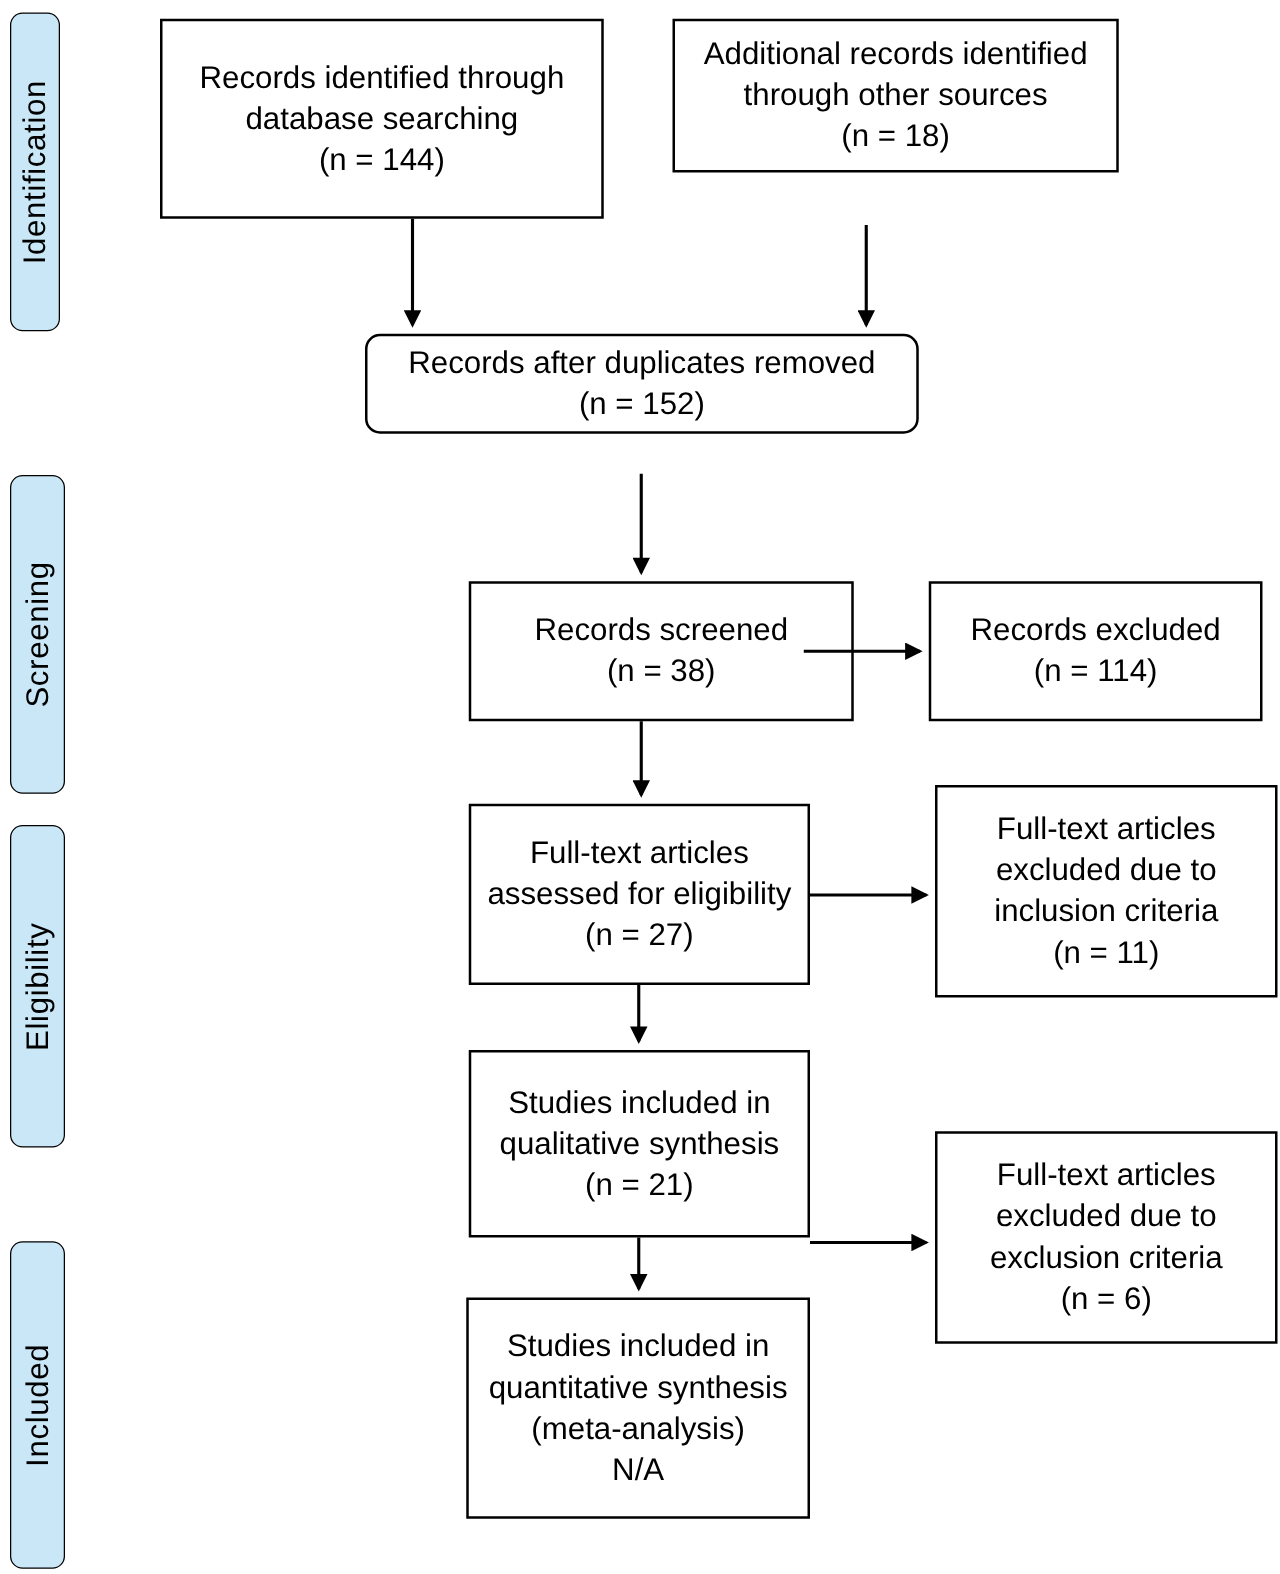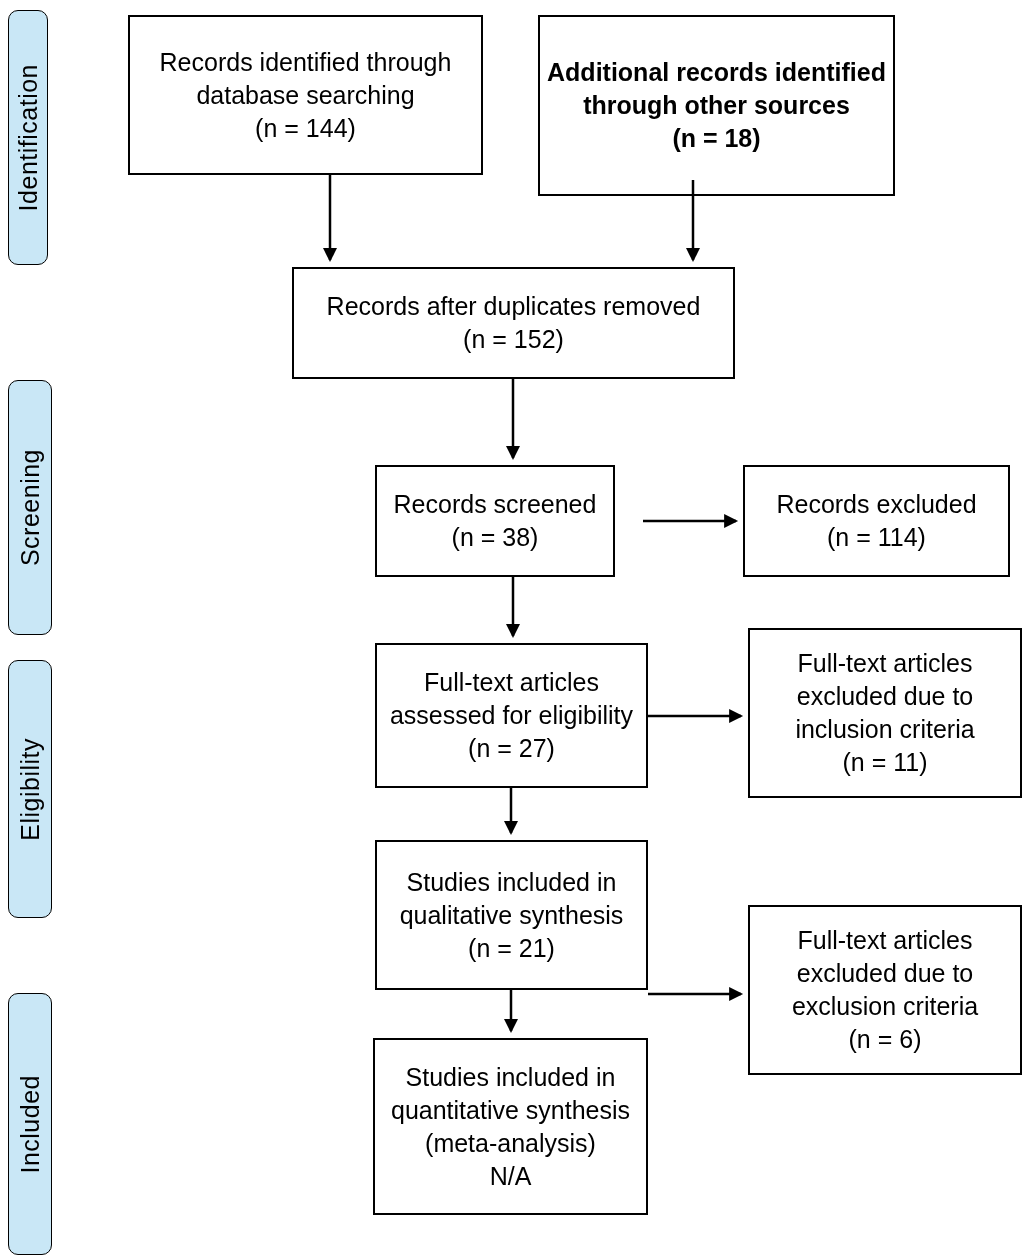--- a/index.html
+++ b/index.html
@@ -38,23 +38,23 @@
     padding: 20px 6px;
   }
   .box .txt { white-space: pre-line; }
 
   #stage-identification { left: 8px;  top: 10px;  width: 40px; height: 255px; }
   #stage-screening      { left: 8px;  top: 380px; width: 44px; height: 255px; }
   #stage-eligibility    { left: 8px;  top: 660px; width: 44px; height: 258px; }
   #stage-included       { left: 8px;  top: 993px; width: 44px; height: 262px; }
 
   #box-records-identified          { left: 128px; top: 15px;   width: 355px; height: 160px; }
-  #box-additional-records          { left: 538px; top: 15px;   width: 357px; height: 181px; font-weight: bold; }
-  #box-after-duplicates            { left: 292px; top: 267px;  width: 443px; height: 112px; }
-  #box-records-screened            { left: 375px; top: 465px;  width: 240px; height: 112px; }
+  #box-additional-records          { left: 538px; top: 15px;   width: 357px; height: 123px; }
+  #box-after-duplicates            { left: 292px; top: 267px;  width: 443px; height: 80px; border-radius: 12px; }
+  #box-records-screened            { left: 375px; top: 465px;  width: 308px; height: 112px; }
   #box-records-excluded            { left: 743px; top: 465px;  width: 267px; height: 112px; align-items: center; }
   #box-fulltext-assessed           { left: 375px; top: 643px;  width: 273px; height: 145px; }
   #box-fulltext-excluded-inclusion { left: 748px; top: 628px;  width: 274px; height: 170px; }
   #box-qualitative                 { left: 375px; top: 840px;  width: 273px; height: 150px; }
   #box-fulltext-excluded-exclusion { left: 748px; top: 905px;  width: 274px; height: 170px; }
   #box-quantitative                { left: 373px; top: 1038px; width: 275px; height: 177px; }
 
   svg.arrows {
     position: absolute; left: 0; top: 0;
     width: 1024px; height: 1259px;

